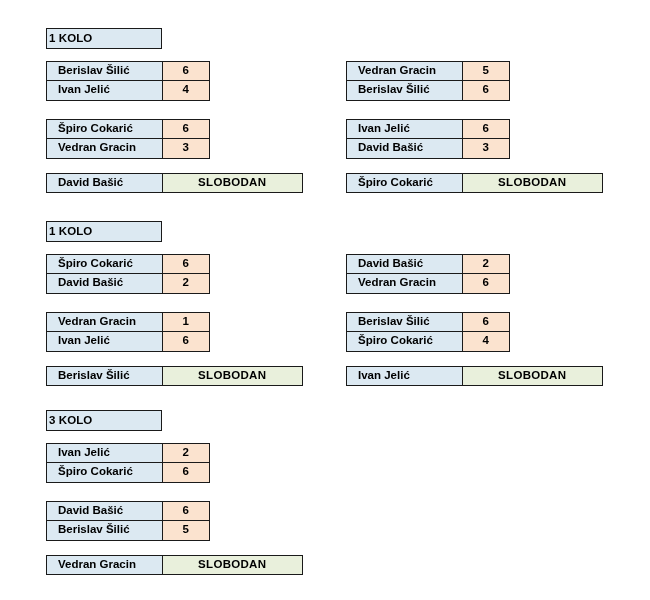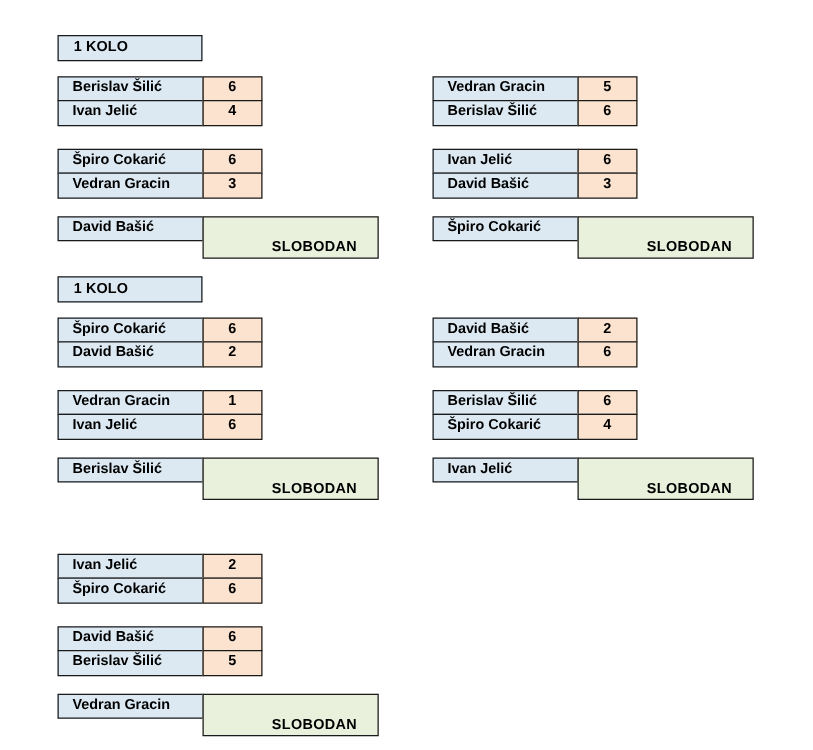--- a/index.html
+++ b/index.html
@@ -41,21 +41,21 @@
   .round-header {
     box-sizing: border-box;
     width: 116px;
     height: 21px;
     line-height: 19px;
     background: #DCE9F2;
     border: 1.4px solid #1a1a1a;
     color: #000000;
     font-size: 11.5px;
     font-weight: bold;
-    padding-left: 12px;
+    padding-left: 2px;
     letter-spacing: 0.1px;
     white-space: nowrap;
     overflow: hidden;
   }
 
   
   .match {
     position: absolute;
     left: 0;
   }
@@ -97,23 +97,23 @@
     display: flex;
     height: 20px;
   }
   .bye .cell.name {
     width: 117px;
   }
   .bye .cell.bye-label {
     width: 141px;
     margin-left: -1.3px;
     background: #E9F0DC;
-    text-align: right;
+    text-align: center;
     letter-spacing: 0.3px;
-    padding: 16px;
+    padding: 0;
   }
 </style>
 </head>
 <body>
 
 <div id="board">
 
   <div class="column col-left">
 
     <div class="round" style="top:28px;">
@@ -172,20 +172,21 @@
         </div>
       </div>
 
       <div class="bye" style="top:145px;">
         <div class="cell name">Berislav Šilić</div>
         <div class="cell bye-label">SLOBODAN</div>
       </div>
     </div>
 
     <div class="round" style="top:410px;">
+      <div class="round-header">3 KOLO</div>
 
       <div class="match" style="top:33px;">
         <div class="match-row">
           <div class="cell name">Ivan Jelić</div>
           <div class="cell score">2</div>
         </div>
         <div class="match-row">
           <div class="cell name">Špiro Cokarić</div>
           <div class="cell score">6</div>
         </div>

